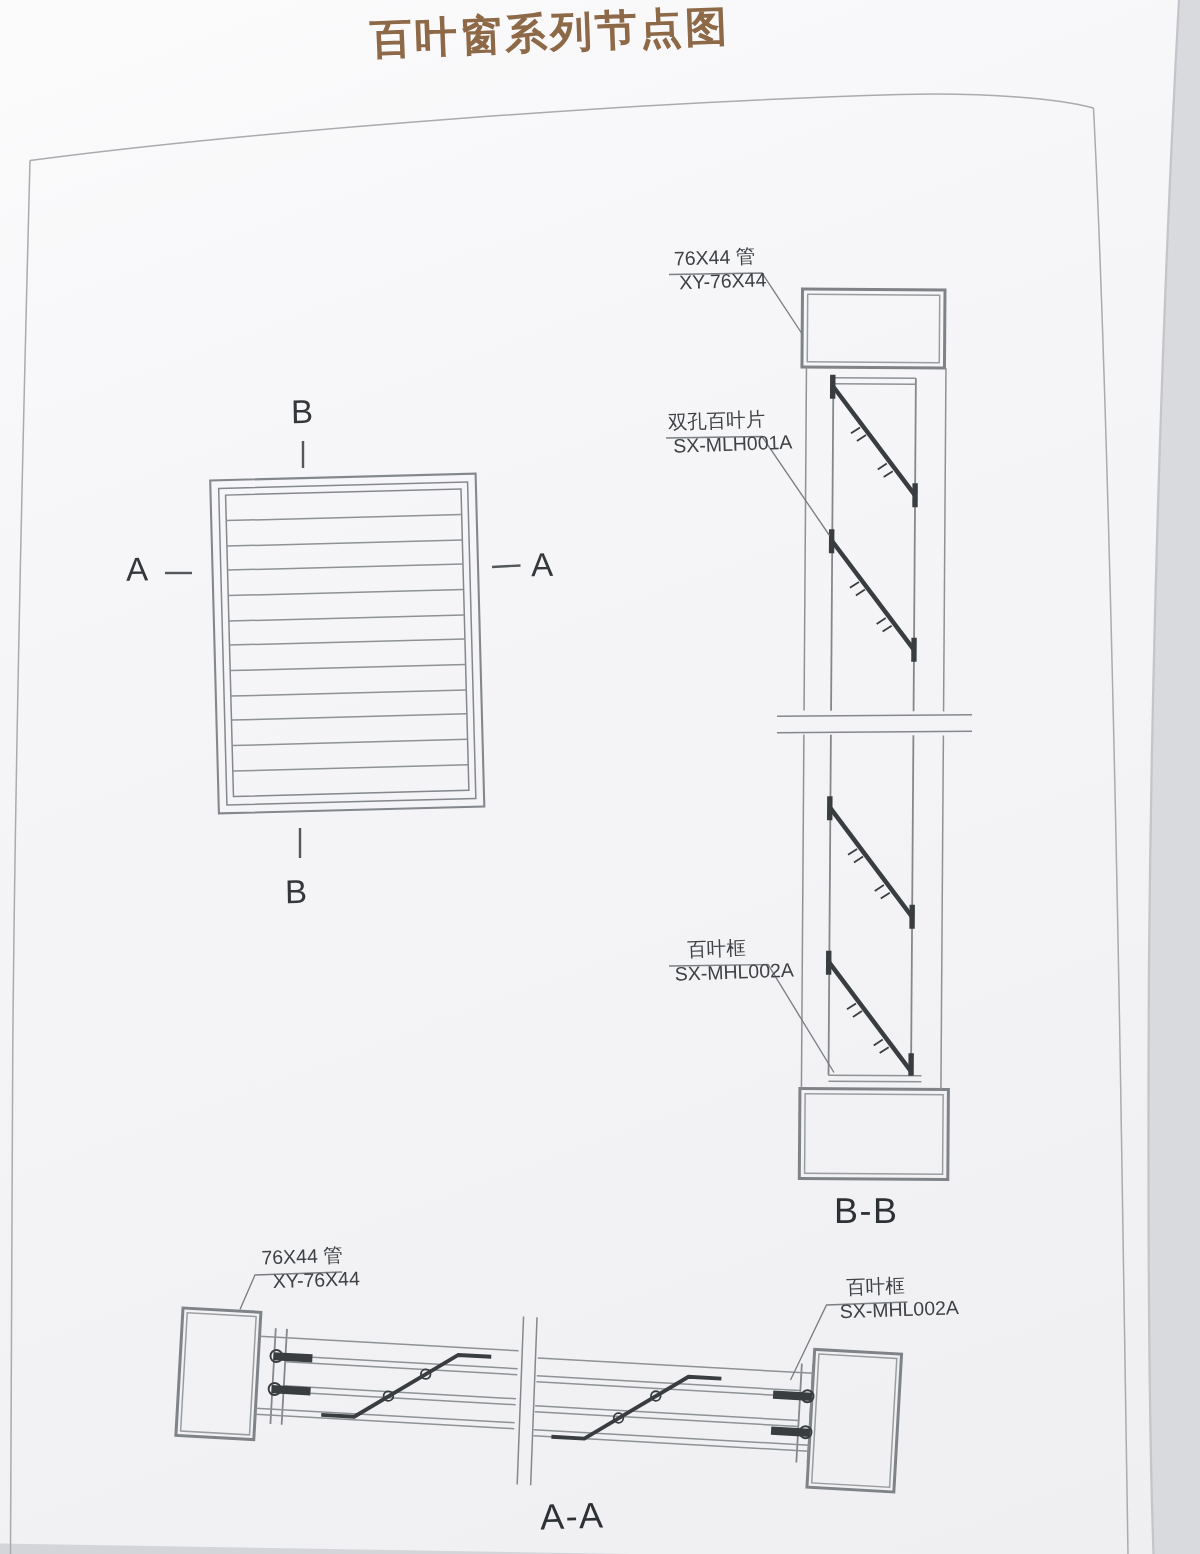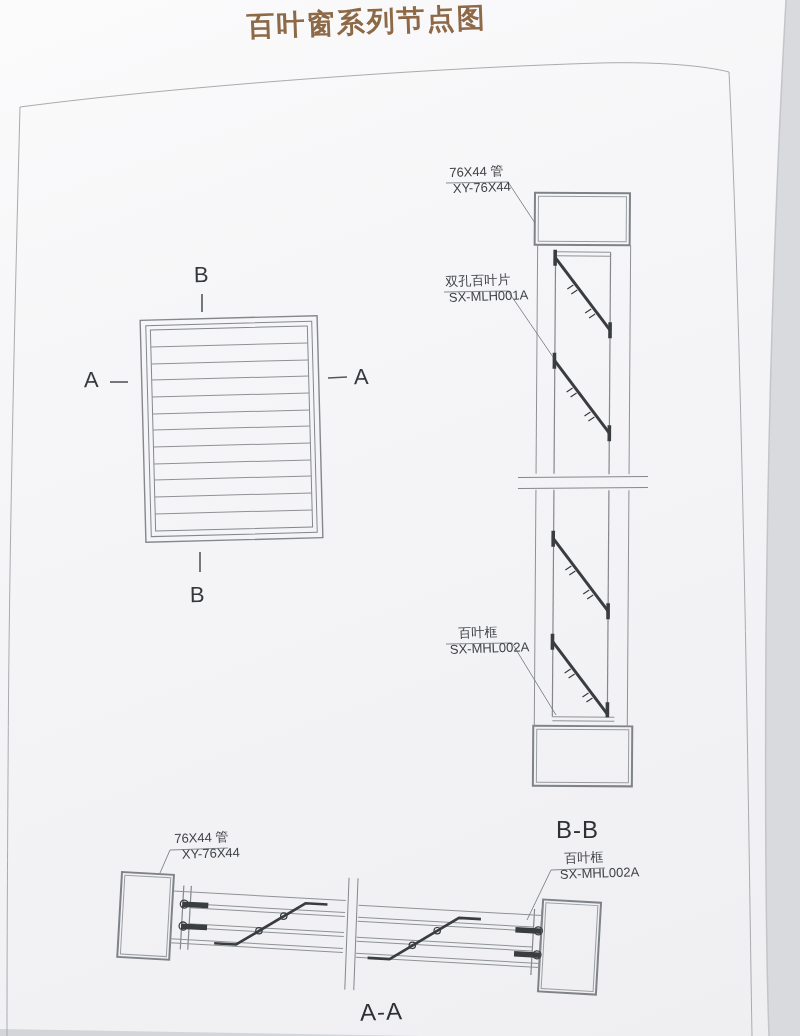--- a/index.html
+++ b/index.html
@@ -239,21 +239,21 @@
   <span class="l2">XY-76X44</span>
 </div>
 <div class="lbl" style="left:445px;top:274px">
   <span class="l1">双孔百叶片</span>
   <span class="l2">SX-MLH001A</span>
 </div>
 <div class="lbl" style="left:446px;top:626px">
   <span class="l1" style="padding-left:12px">百叶框</span>
   <span class="l2">SX-MHL002A</span>
 </div>
-<div class="caption" style="left:556px;top:816px">B-B</div>
+<div class="caption" style="left:556px;top:794px">B-B</div>
 
 <div class="lbl" style="left:174px;top:831px">
   <span class="l1">76X44 管</span>
   <span class="l2" style="padding-left:7px">XY-76X44</span>
 </div>
 <div class="lbl" style="left:556px;top:851px">
   <span class="l1" style="padding-left:8px">百叶框</span>
   <span class="l2">SX-MHL002A</span>
 </div>
 <div class="caption" style="left:360px;top:998px;transform:rotate(-2deg)">A-A</div>

